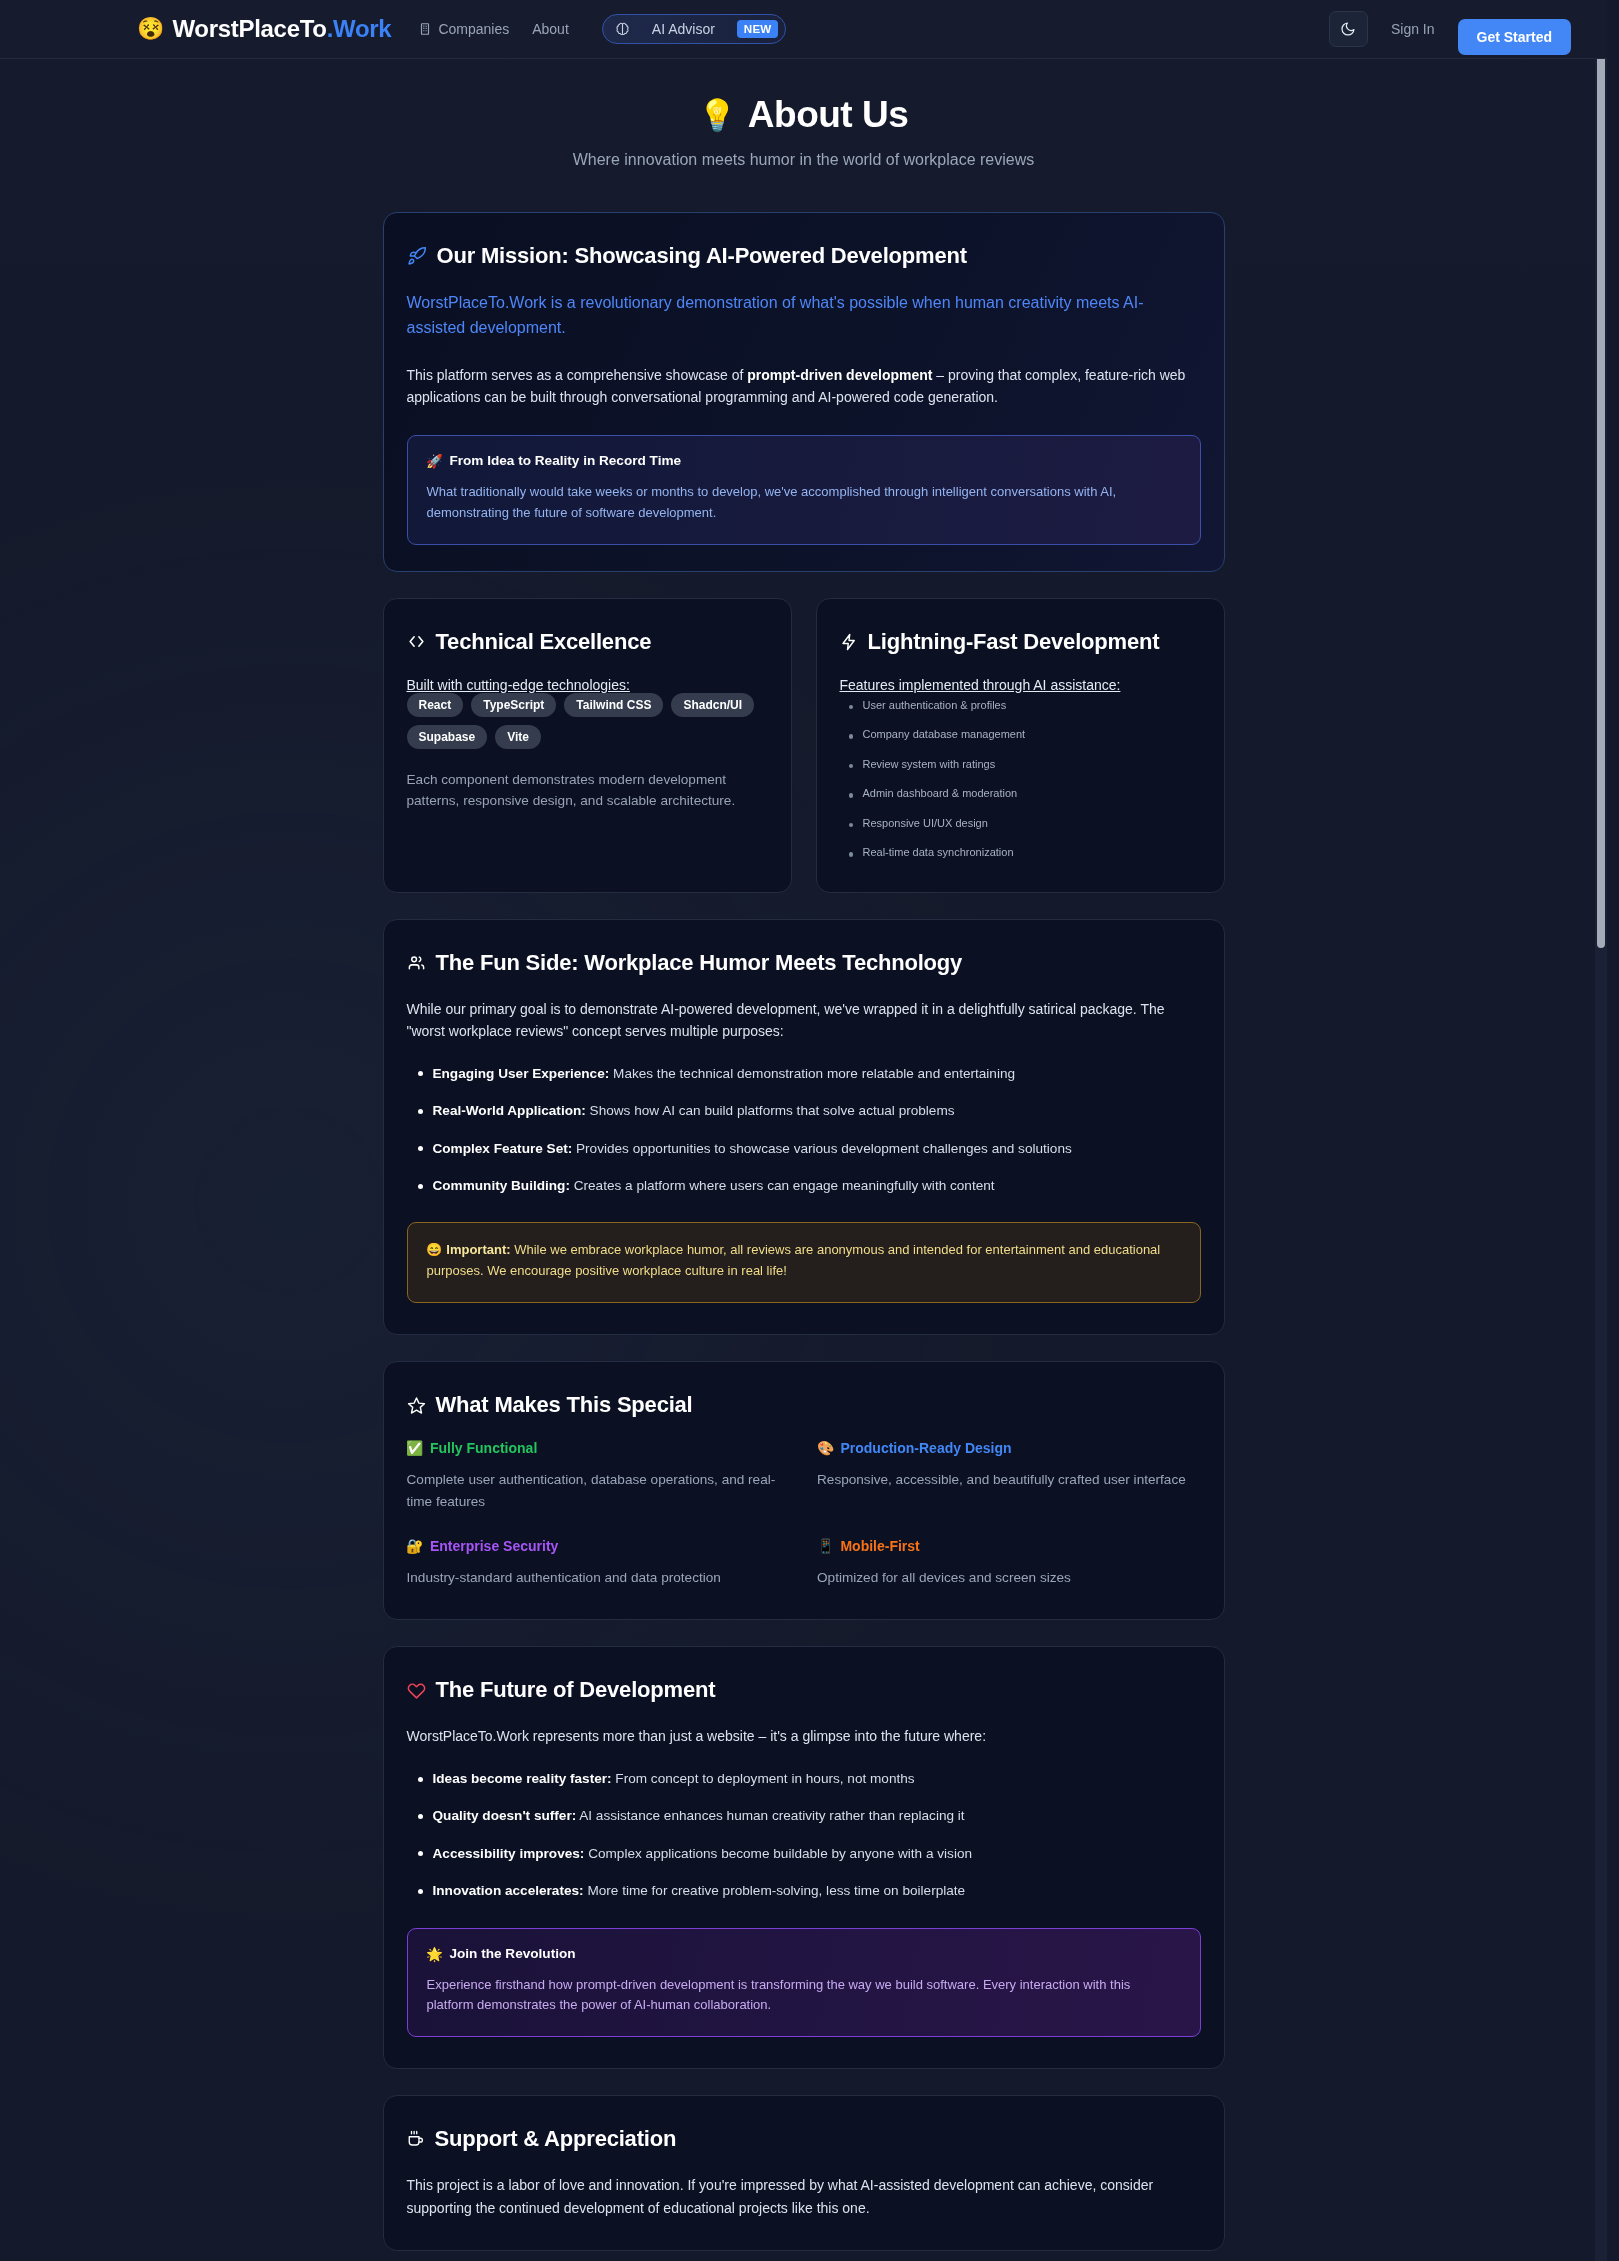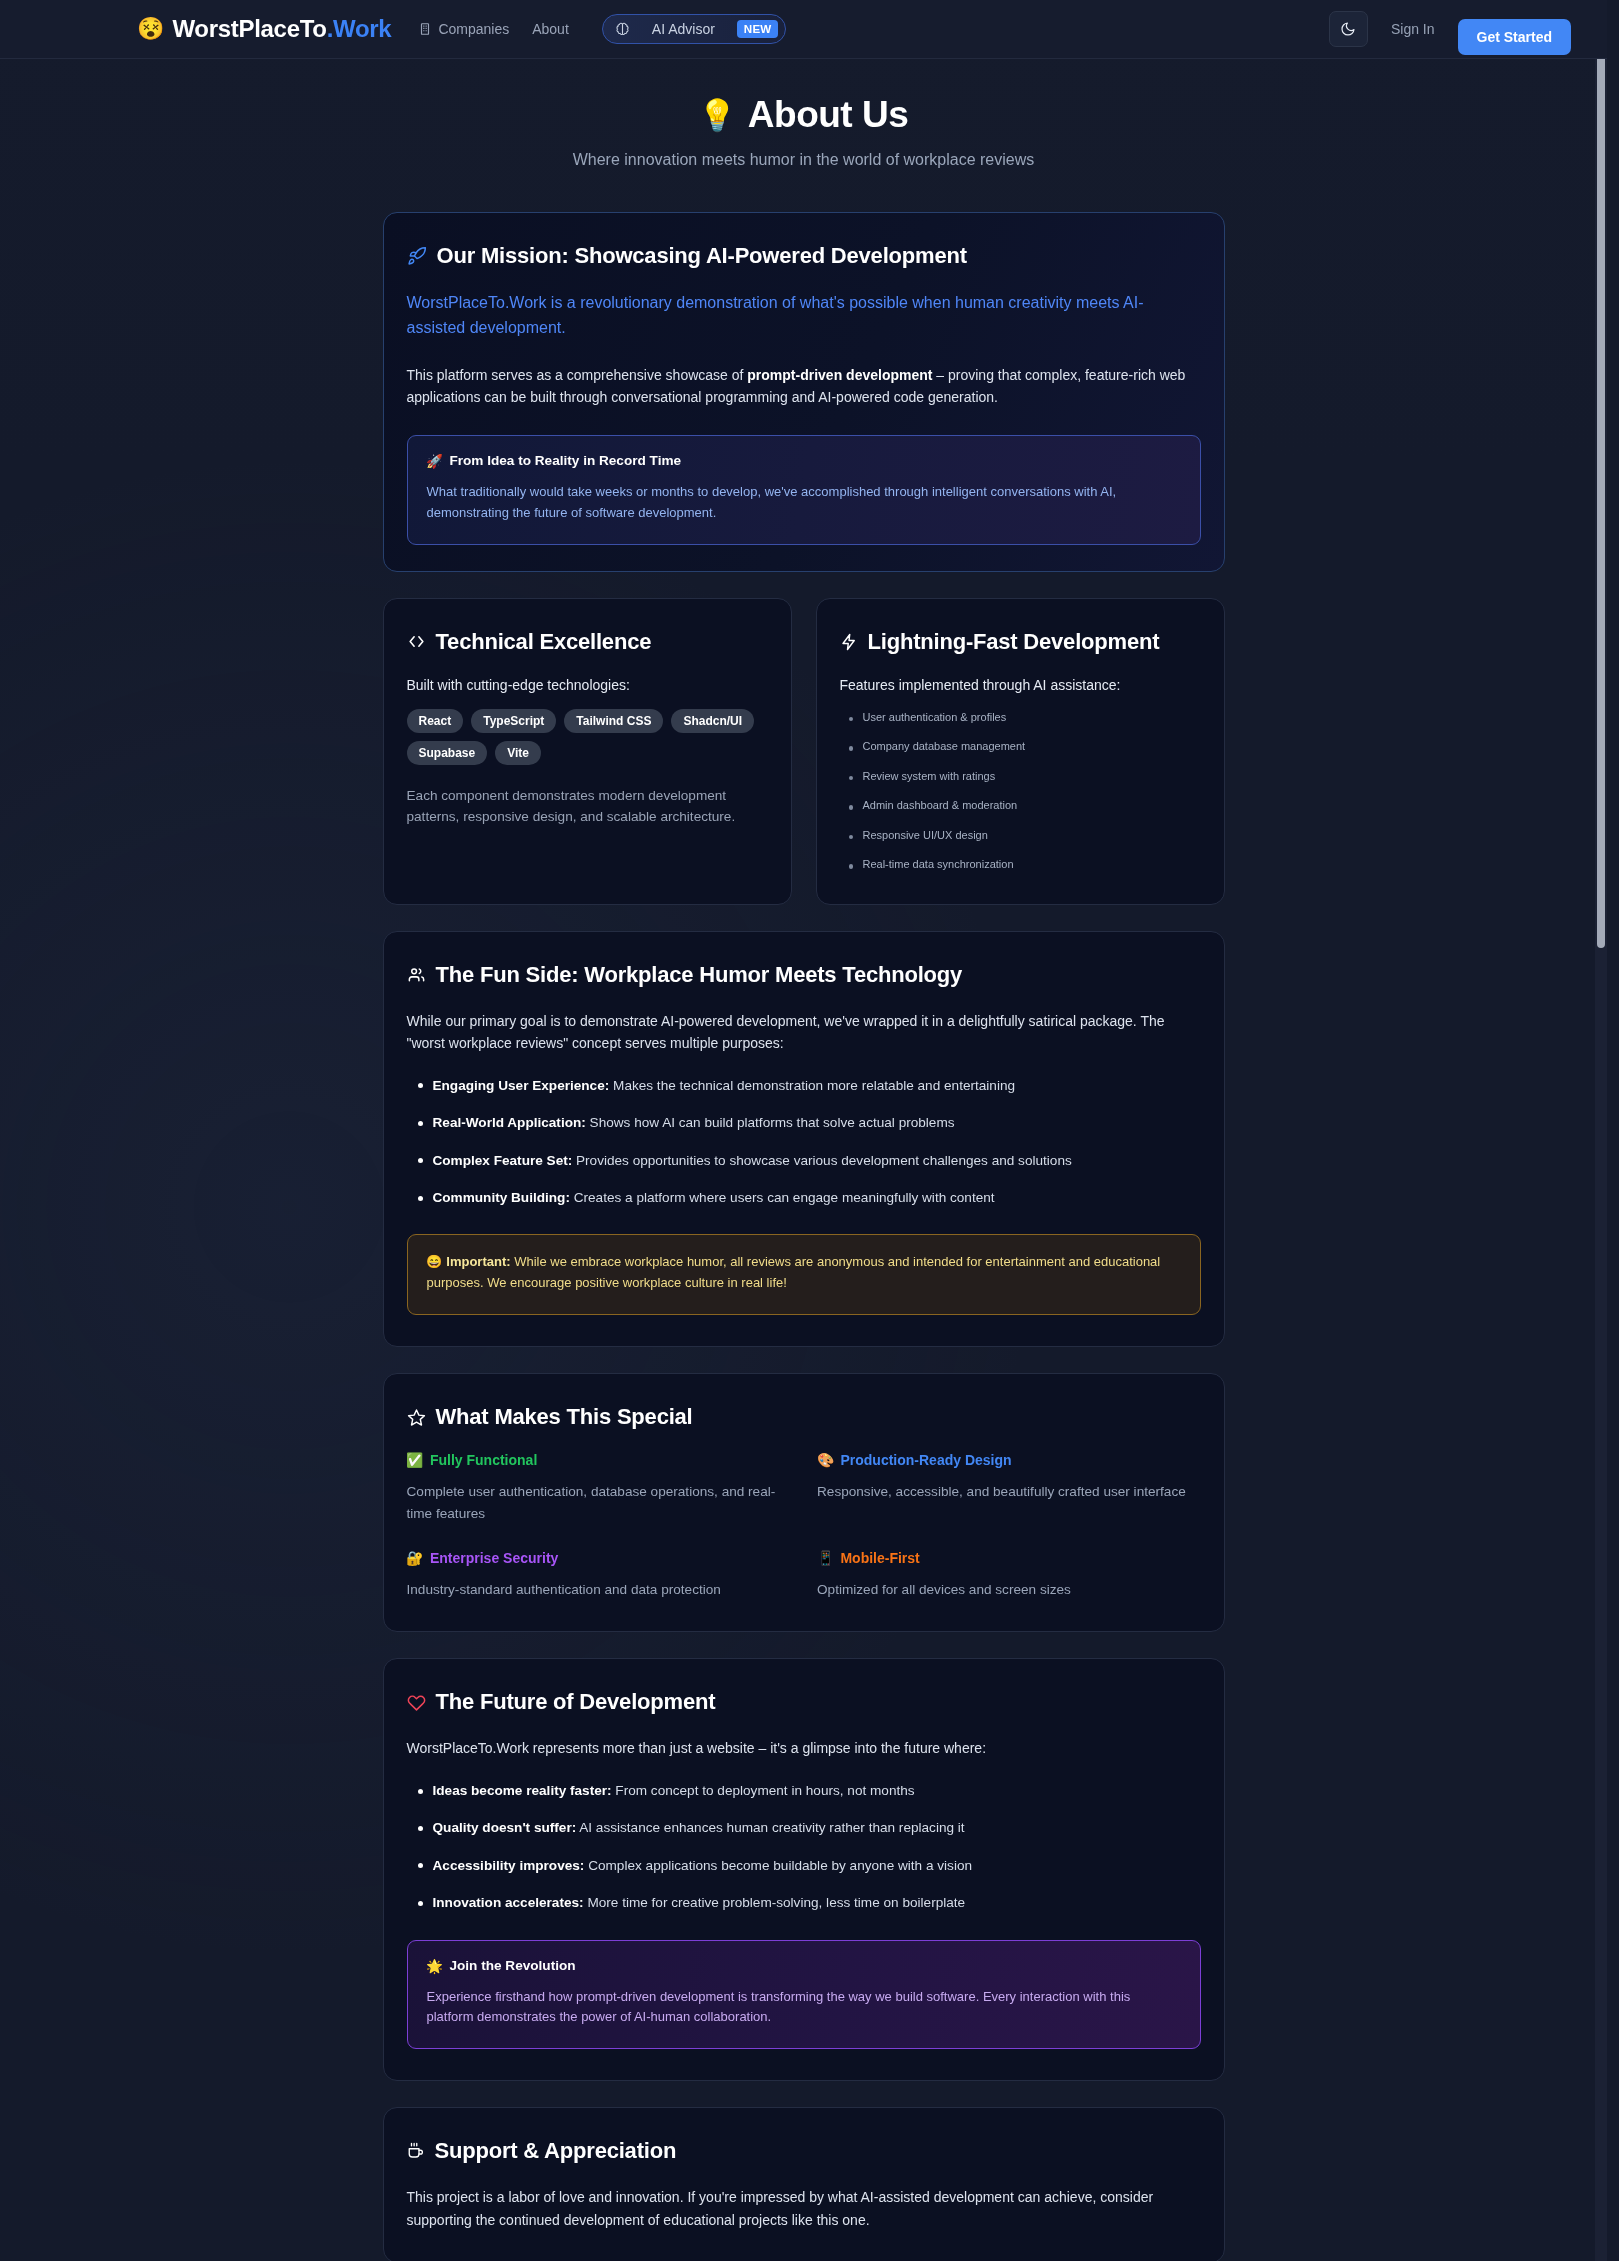--- a/index.html
+++ b/index.html
@@ -236,21 +236,21 @@
   .two-col {
     display: flex;
     gap: 24px;
     margin-bottom: 26px;
   }
   .two-col .card { flex: 1; margin-bottom: 0; }
 
   .sub-label {
     color: #e6ebf4;
     font-size: 14px;
-    margin-bottom: 16px;
+    text-decoration: underline;
   }
   .chips {
     display: flex;
     flex-wrap: wrap;
     gap: 8px;
     max-width: 349px;
     margin-bottom: 20px;
   }
   .chip {
     background: #343c4d;

